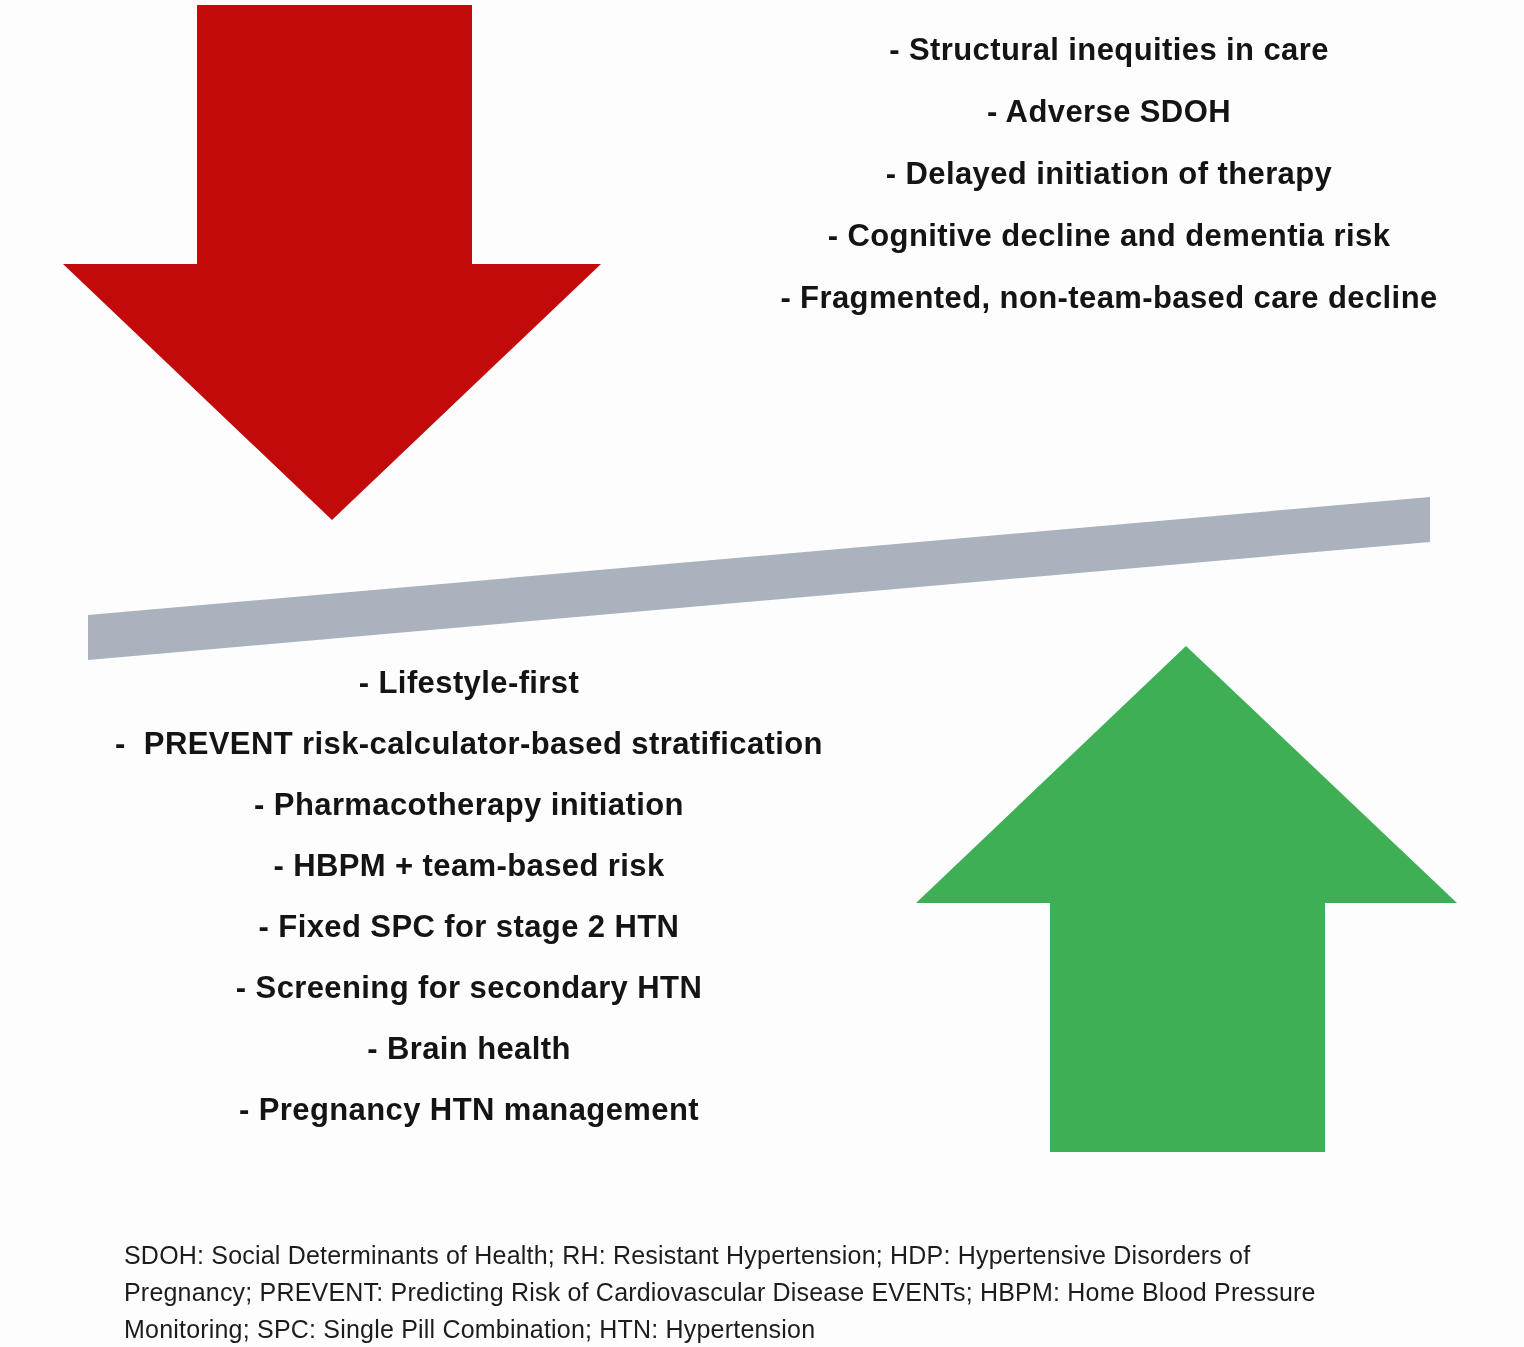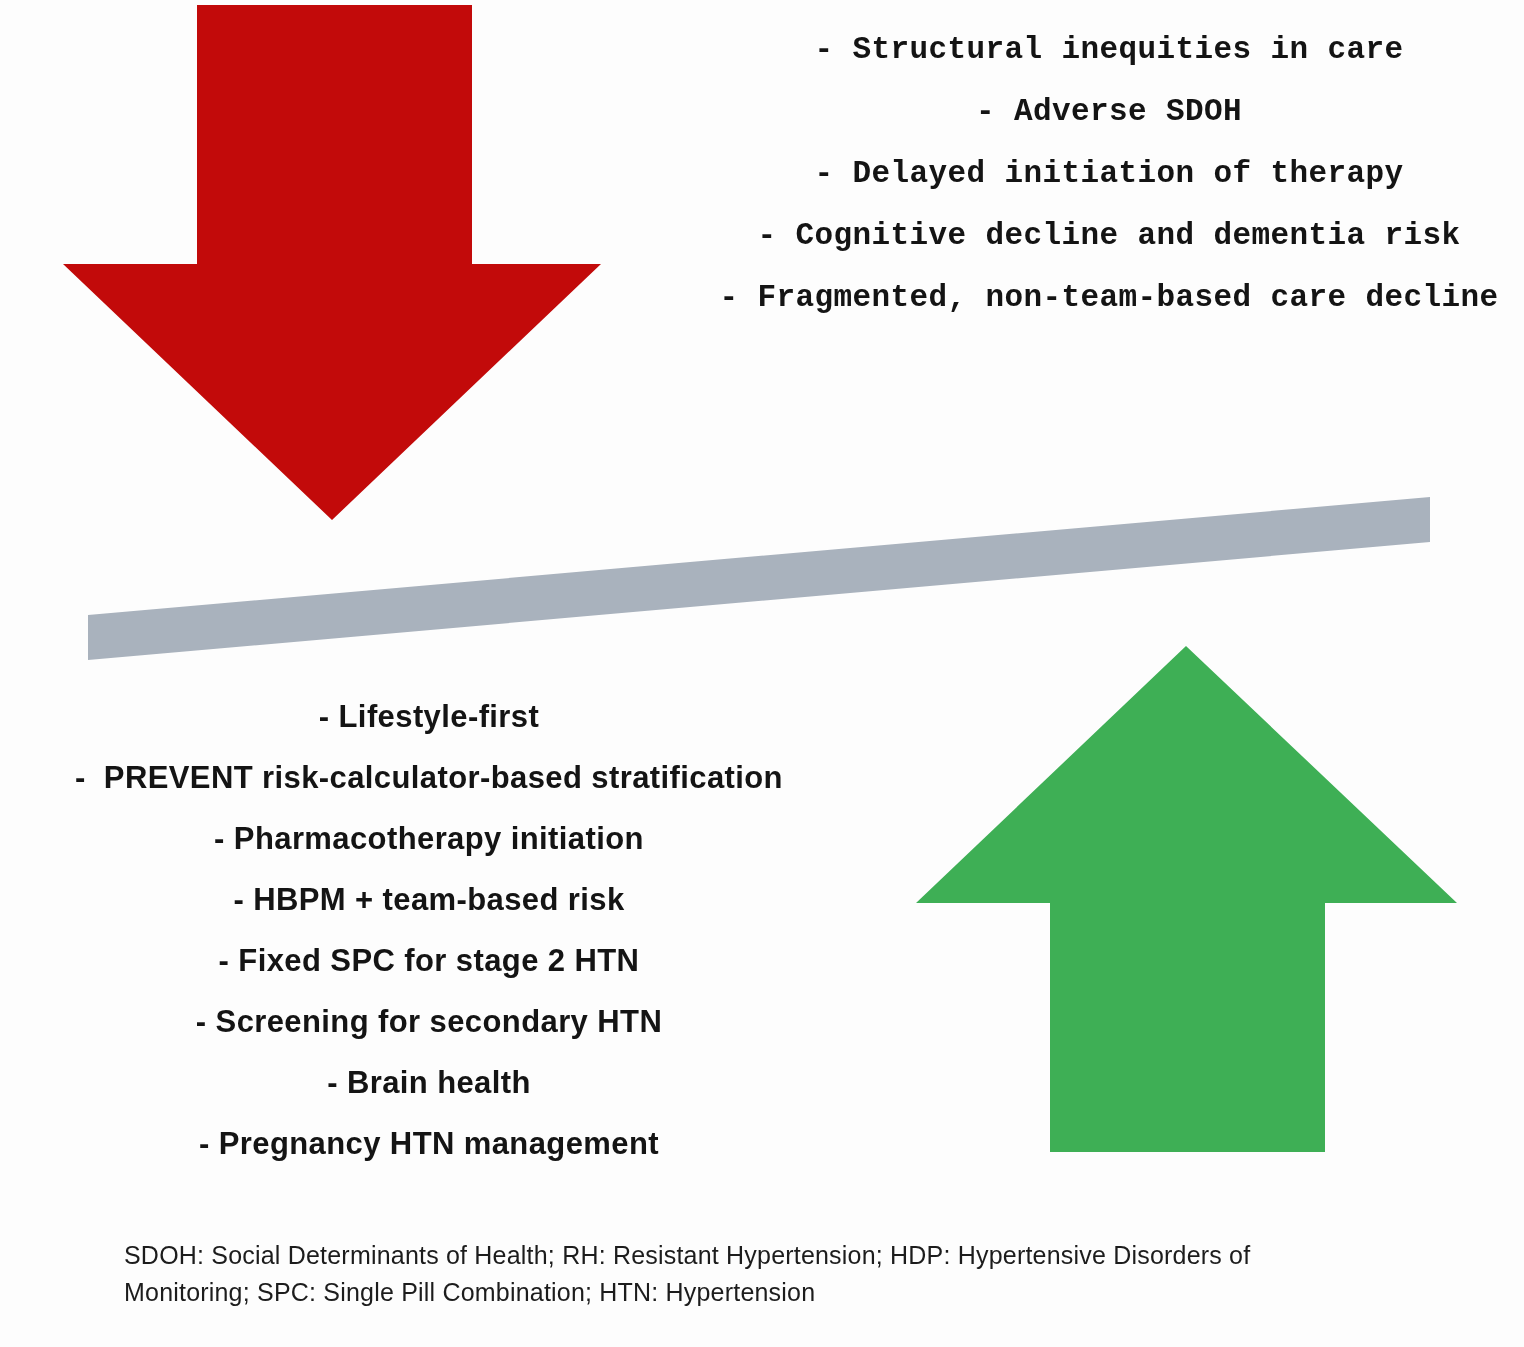--- a/index.html
+++ b/index.html
@@ -30,25 +30,26 @@
     letter-spacing: 0.4px;
   }
   .list-block .line {
     white-space: pre;
   }
   .top-right-list {
     left: 700px;
     top: 19px;
     width: 818px;
   }
-  .top-right-list .line { line-height: 62px; font-family: Liberation Mono, monospace; }
+  .top-right-list .line { line-height: 62px; }
   .bottom-left-list {
     left: 0px;
-    top: 686px;
+    top: 652px;
     width: 858px;
+    padding-left: 40px;
   }
   .bottom-left-list .line { line-height: 61px; }
   .footnote {
     position: absolute;
     left: 88px;
     top: 1237px;
     width: 1380px;
     font-size: 25px;
     font-weight: 500;
     line-height: 37px;
@@ -85,16 +86,17 @@
     <div class="line">- Pharmacotherapy initiation</div>
     <div class="line">- HBPM + team-based risk</div>
     <div class="line">- Fixed SPC for stage 2 HTN</div>
     <div class="line">- Screening for secondary HTN</div>
     <div class="line">- Brain health</div>
     <div class="line">- Pregnancy HTN management</div>
   </div>
 
   <div class="footnote">
     <div>SDOH: Social Determinants of Health; RH: Resistant Hypertension; HDP: Hypertensive Disorders of</div>
+    <div>Pregnancy; PREVENT: Predicting Risk of Cardiovascular Disease EVENTs; HBPM: Home Blood Pressure</div>
     <div>Monitoring; SPC: Single Pill Combination; HTN: Hypertension</div>
   </div>
 
 </div>
 
 </body></html>

